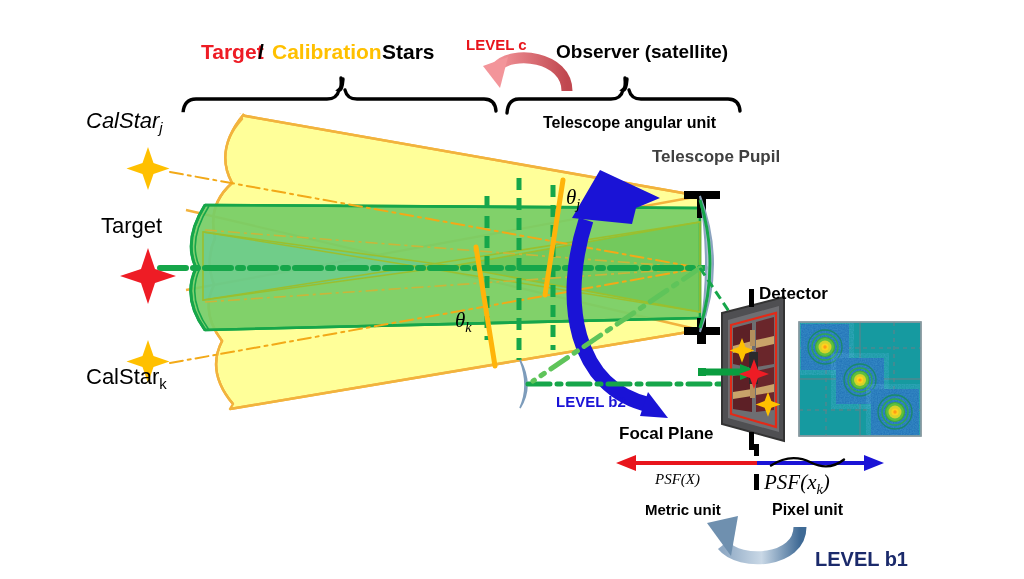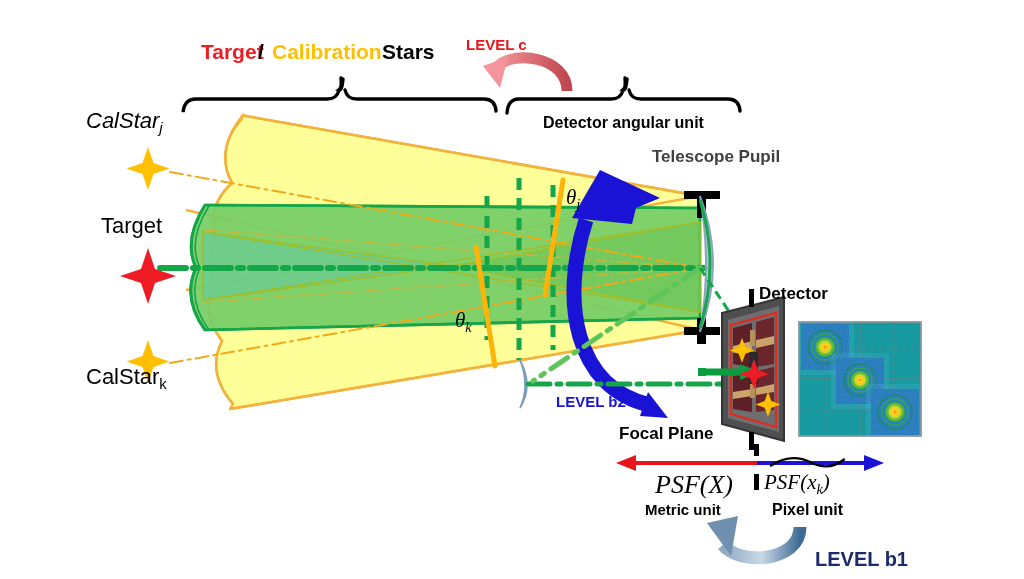--- a/index.html
+++ b/index.html
@@ -254,22 +254,23 @@
   </g>
 </svg>
 
 <div class="lbl bold" style="left:201px;top:41px;font-size:21px;color:#ee1c25;">Target</div>
 <div class="lbl bold" style="left:258px;top:41px;font-size:21px;color:#000;"> / </div>
 <div class="lbl bold" style="left:272px;top:41px;font-size:21px;color:#ffc000;">Calibration</div>
 <div class="lbl bold" style="left:382px;top:41px;font-size:21px;color:#000;"> Stars</div>
 
 <div class="lbl bold" style="left:466px;top:37px;font-size:15px;color:#e8151c;">LEVEL c</div>
 
-
-<div class="lbl bold" style="left:543px;top:115px;font-size:16px;color:#000;">Detector angular unit</div>
+<div class="lbl bold" style="left:556px;top:42px;font-size:19px;color:#000;">Observer (satellite)</div>
+
+<div class="lbl bold" style="left:543px;top:115px;font-size:16px;color:#000;">Telescope angular unit</div>
 
 <div class="lbl" style="left:86px;top:110px;font-size:22px;color:#000;font-style:italic;">
   <span>CalStar</span><sub>j</sub>
 </div>
 <div class="lbl" style="left:101px;top:215px;font-size:22px;color:#000;">Target</div>
 <div class="lbl" style="left:86px;top:366px;font-size:22px;color:#000;">
   <span>CalStar</span><sub>k</sub>
 </div>
 
 <div class="lbl serif-i" style="left:566px;top:187px;font-size:21px;color:#000;">
@@ -277,21 +278,21 @@
 </div>
 <div class="lbl serif-i" style="left:455px;top:310px;font-size:21px;color:#000;">
   <span>θ</span><sub>k</sub>
 </div>
 
 <div class="lbl bold" style="left:652px;top:148px;font-size:17px;color:#404040;">Telescope Pupil</div>
 <div class="lbl bold" style="left:556px;top:394px;font-size:15px;color:#1a13d6;">LEVEL b2</div>
 <div class="lbl bold" style="left:759px;top:285px;font-size:17px;color:#000;">Detector</div>
 <div class="lbl bold" style="left:619px;top:425px;font-size:17px;color:#000;">Focal Plane</div>
 
-<div class="lbl serif-i" style="left:655px;top:472px;font-size:26px;color:#000;">PSF(X)</div>
+<div class="lbl serif-i" style="left:655px;top:472px;font-size:15px;color:#000;">PSF(X)</div>
 <div class="lbl serif-i" style="left:764px;top:472px;font-size:21px;color:#000;">
   <span>P</span><span>SF(x</span><sub>k</sub><span>)</span>
 </div>
 
 <div class="lbl bold" style="left:645px;top:502px;font-size:15px;color:#000;">Metric unit</div>
 <div class="lbl bold" style="left:772px;top:502px;font-size:16px;color:#000;">Pixel unit</div>
 <div class="lbl bold" style="left:815px;top:549px;font-size:20px;color:#1b2a6b;">LEVEL b1</div>
 
 </div>
 

